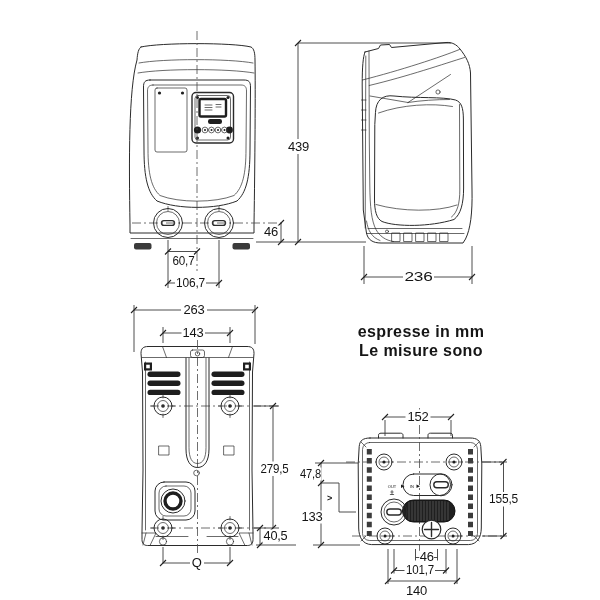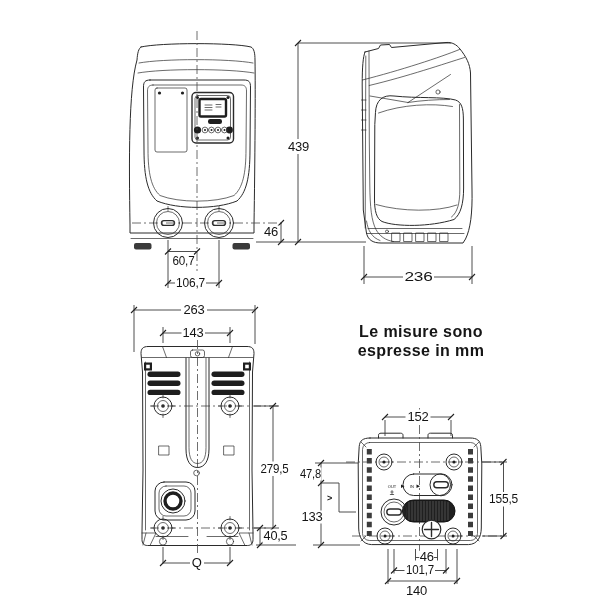--- a/index.html
+++ b/index.html
@@ -273,16 +273,16 @@
     <rect class="bg" x="404.5" y="563.5" width="30.5" height="13.5"></rect>
     <text class="d" x="420" y="574.3" textLength="28" lengthAdjust="spacingAndGlyphs">101,7</text>
 
     <path class="dim" d="M388,549 L388,584 M457,549 L457,584 M388,581 L457,581"></path>
     <path class="tick" d="M385,584 L391,578 M454,584 L460,578"></path>
     <text class="d" x="416.5" y="595">140</text>
   </g>
 </svg>
 
 <div class="note">
+  <div>espresse in mm</div>
   <div>Le misure sono</div>
-  <div>espresse in mm</div>
 </div>
 </div>
 
 </body></html>

